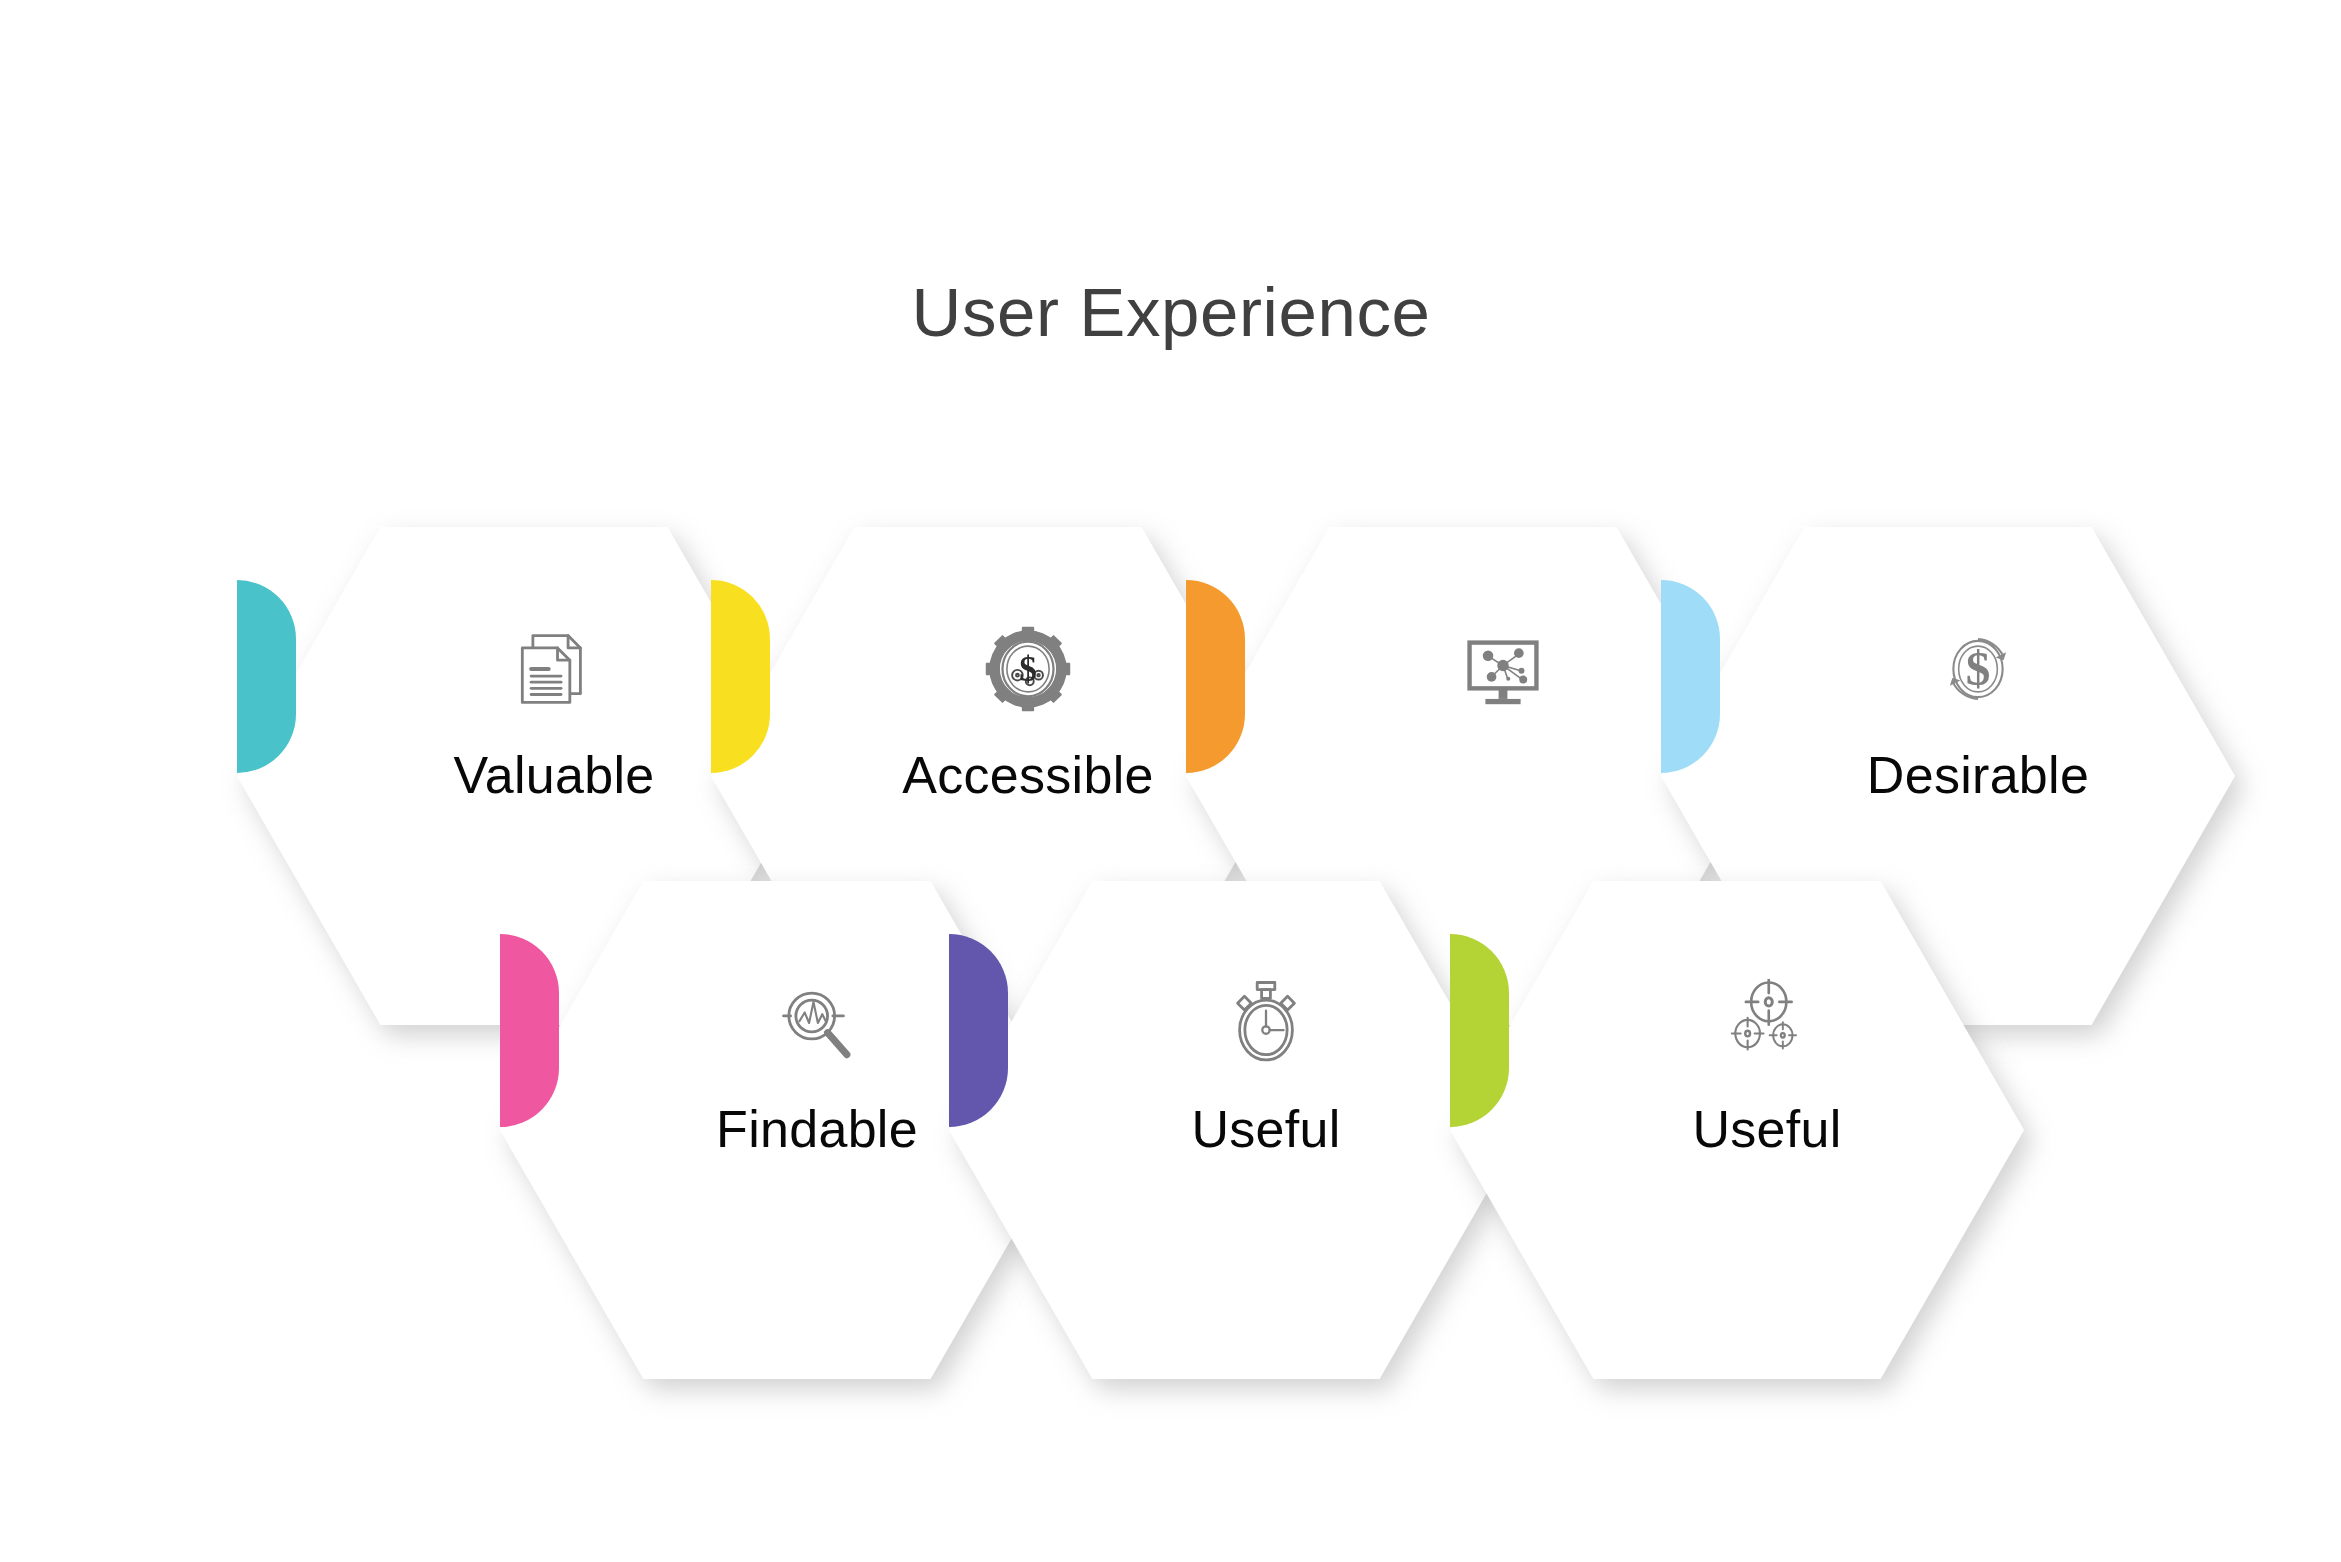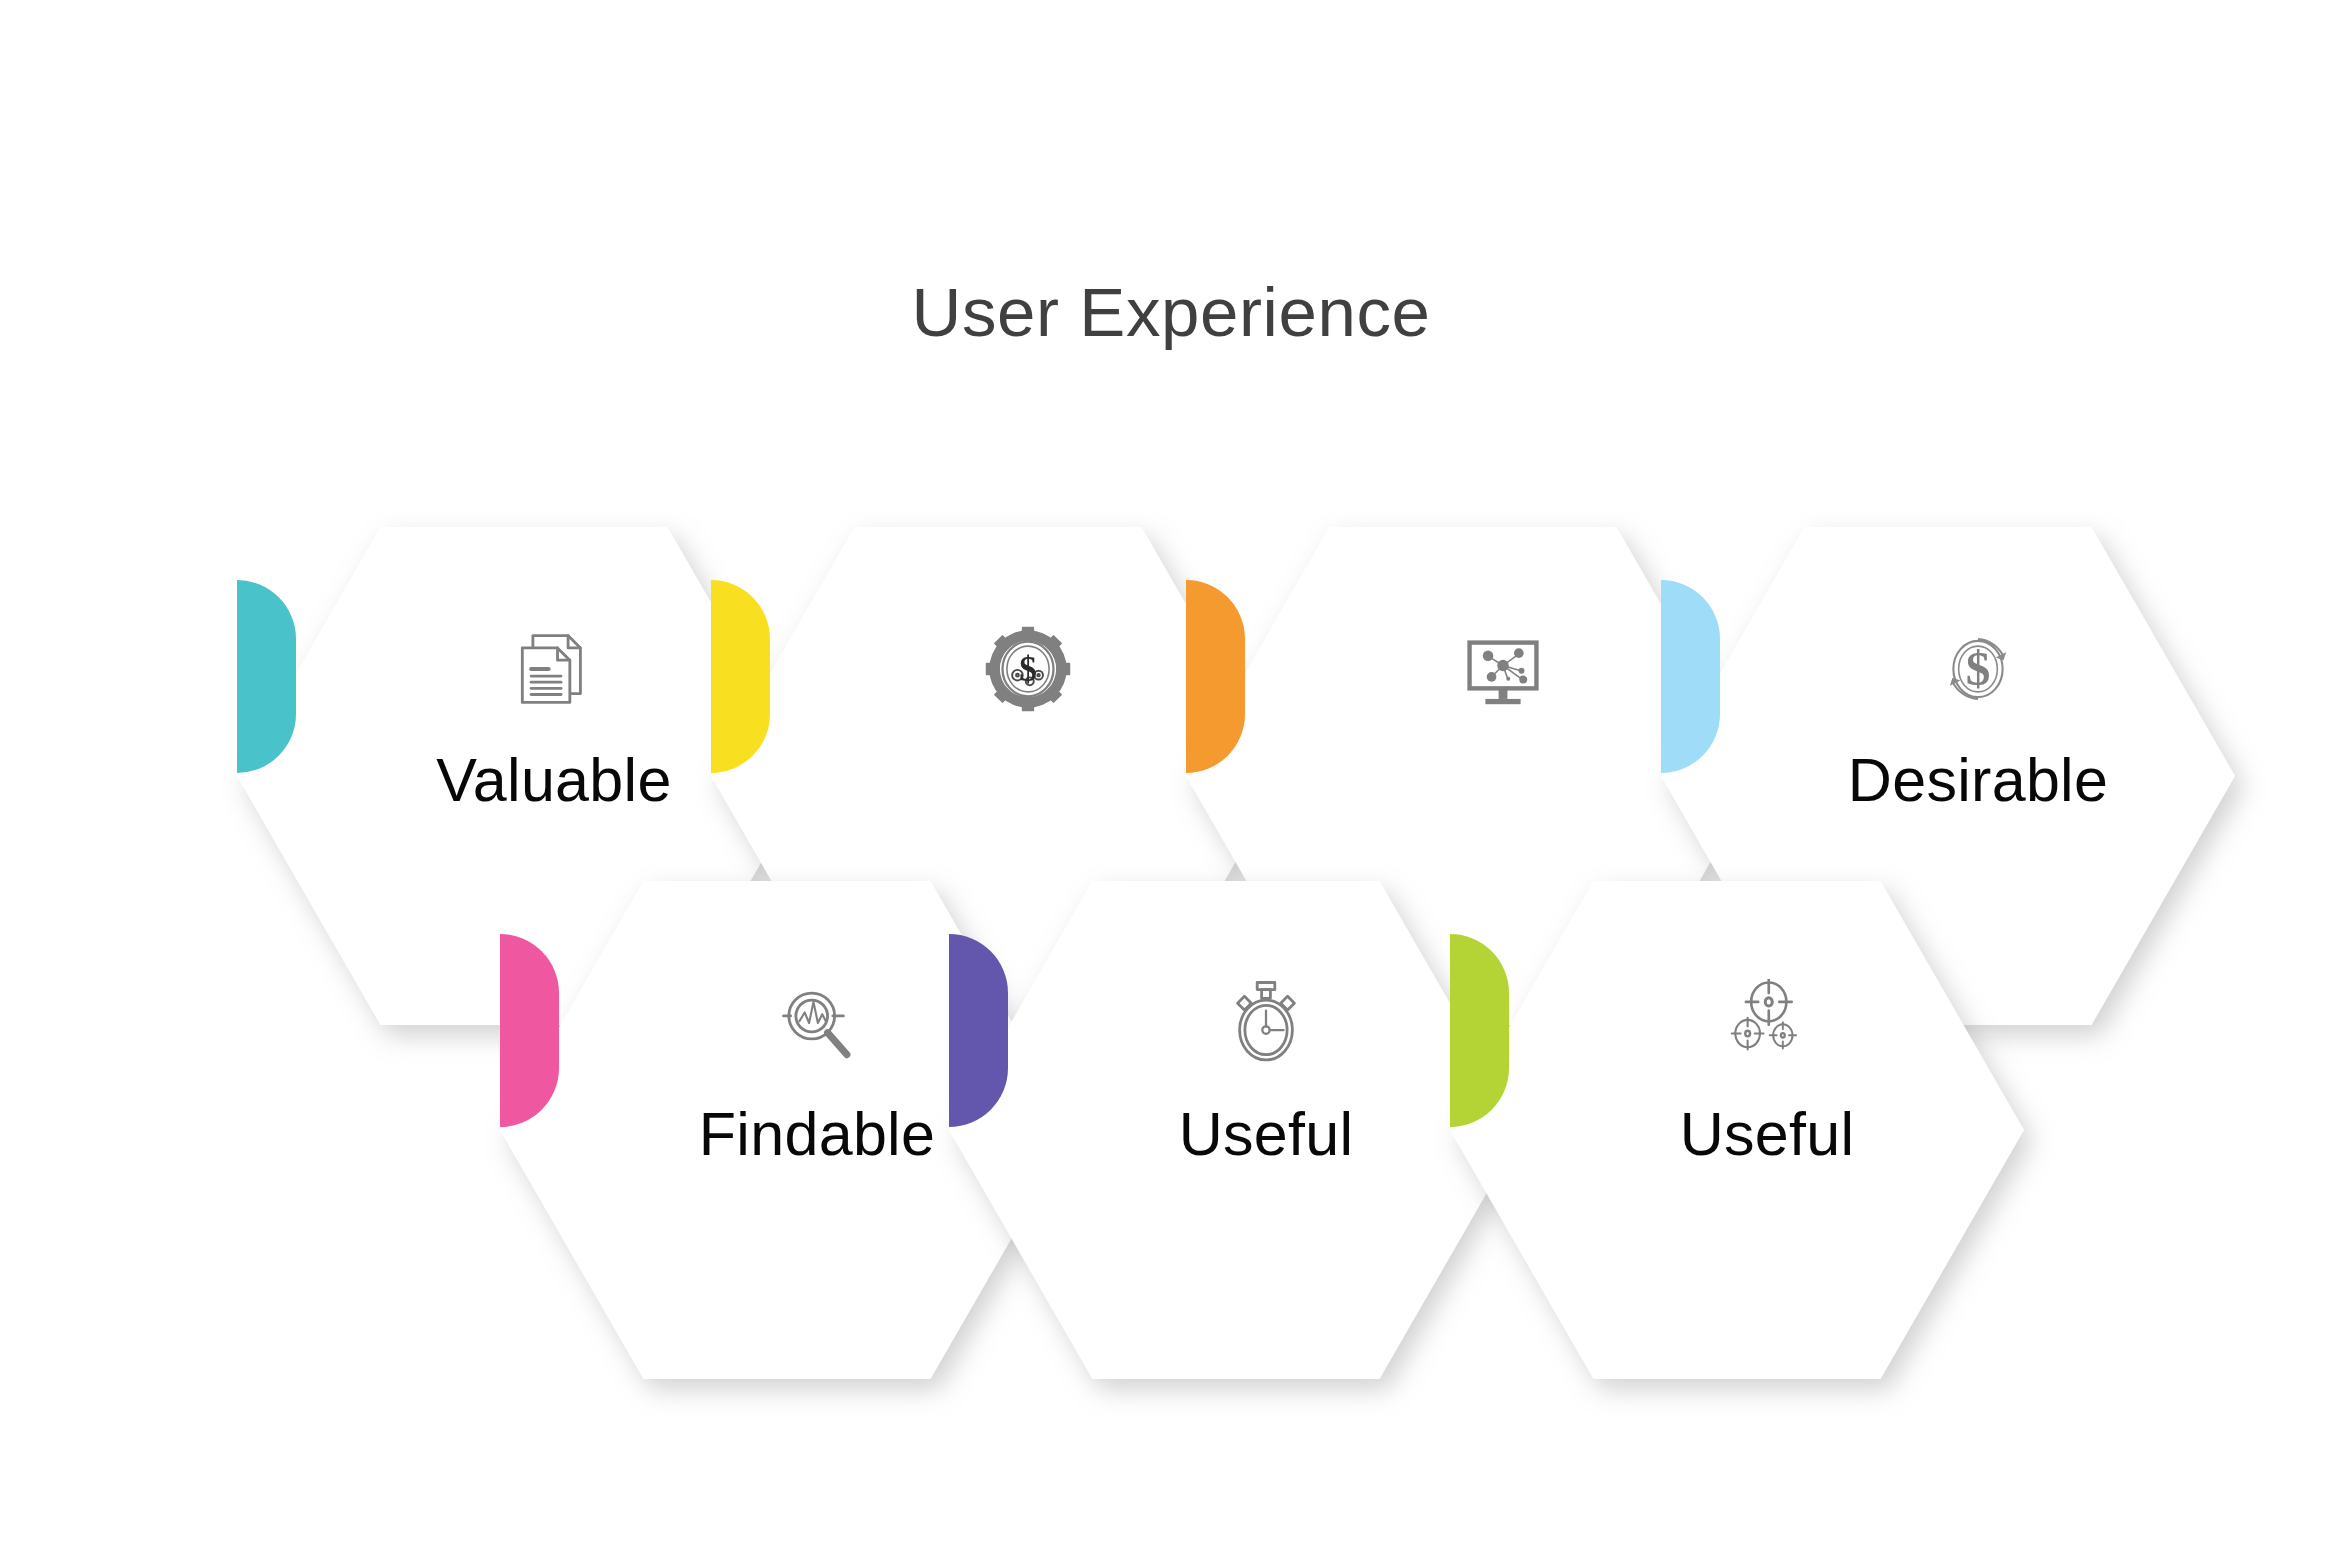--- a/index.html
+++ b/index.html
@@ -73,21 +73,21 @@
     color: #808080;
   }
   .hex-icon svg { display: block; width: 88px; height: 88px; }
 
   .hex-label {
     position: absolute;
     left: 0;
     top: 218px;
     width: 574px;
     text-align: center;
-    font-size: 61px;
+    font-size: 52px;
     font-weight: 400;
     color: #080808;
     letter-spacing: 0.3px;
     white-space: nowrap;
   }
 
   
   .hex-content.shifted .hex-icon { left: calc(50% + 30px); }
   .hex-content.shifted .hex-label { left: 30px; }
 
@@ -165,20 +165,21 @@
           <g fill="none" stroke="#4a4a4a" stroke-width="2.2">
             <circle cx="38" cy="57" r="6"></circle>
               <circle cx="38" cy="57" r="1.6"></circle>
             <circle cx="62" cy="57" r="5"></circle>
               <circle cx="62" cy="57" r="1.4"></circle>
             <circle cx="52" cy="64" r="4.5"></circle>
           </g>
           <text x="50" y="64" font-family="'Liberation Serif', serif" font-size="40" font-weight="bold" fill="#2b2b2b" text-anchor="middle">$</text>
         </svg>
       </div>
+      <div class="hex-label">Accessible</div>
     </div>
   </div>
 
   <div class="hex" style="left:1186px; top:527px;">
     <svg class="hex-svg" viewBox="0 0 980 850">
       <defs>
         <filter id="sh3" x="-25%" y="-25%" width="160%" height="160%">
           <feDropShadow dx="14" dy="18" stdDeviation="22" flood-color="#9a9a9a" flood-opacity="0.45"></feDropShadow>
         </filter>
       </defs>

